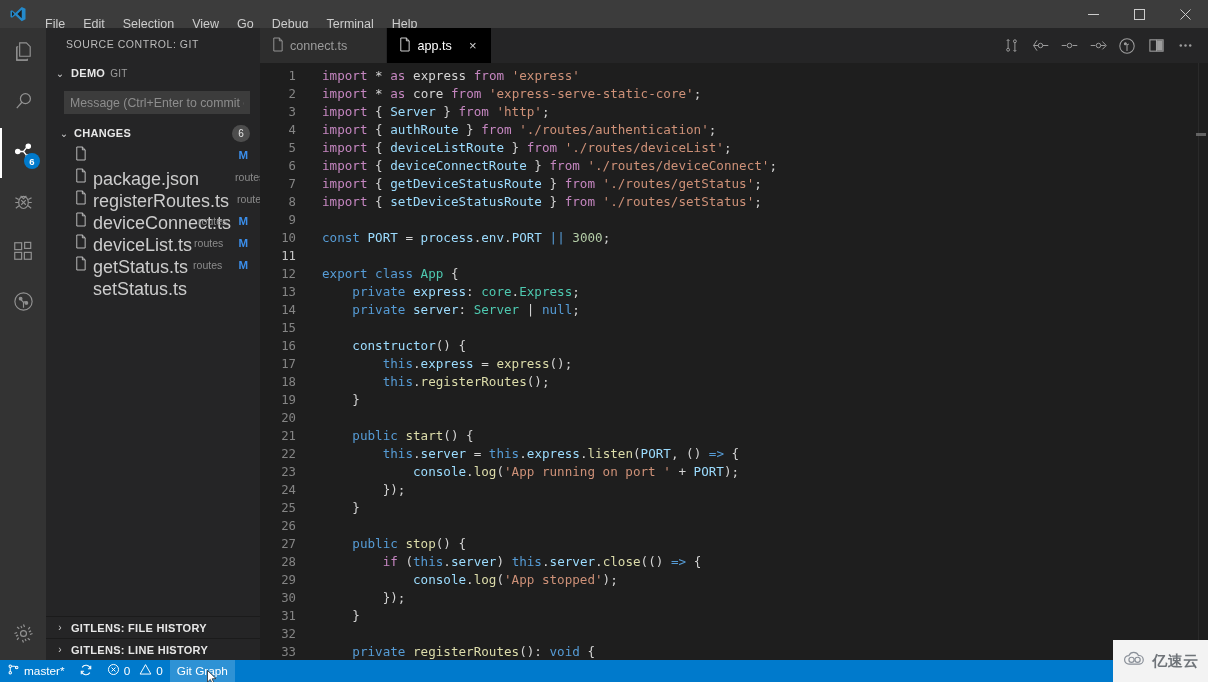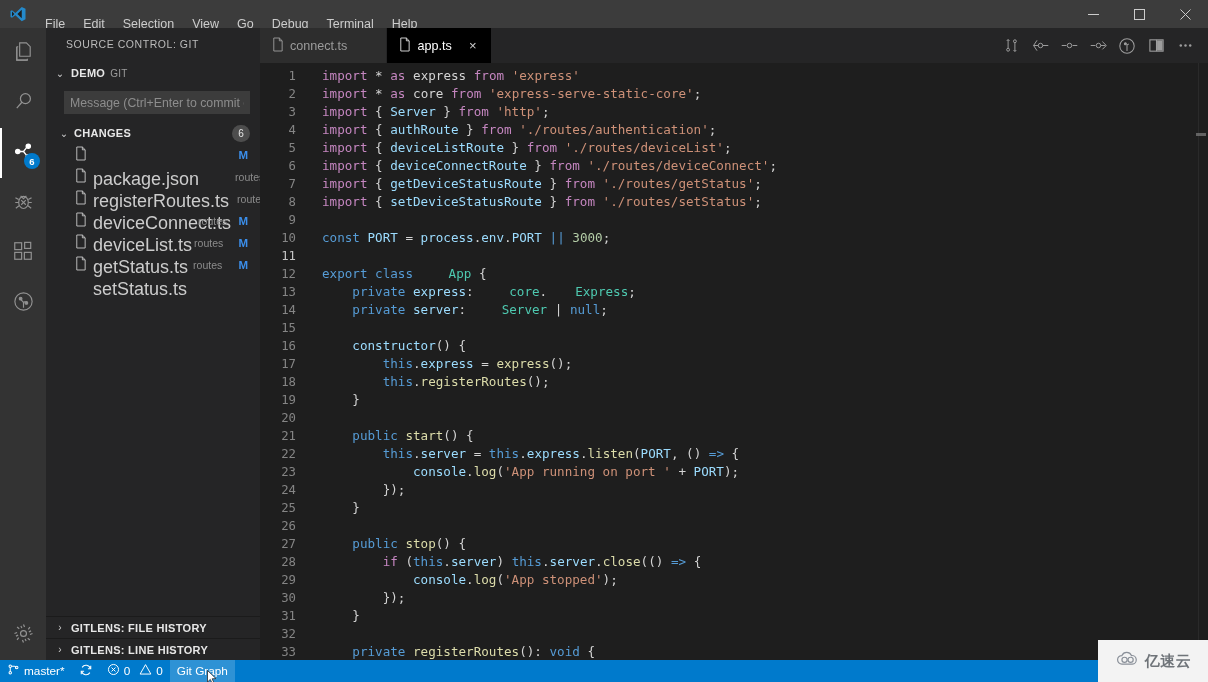--- a/index.html
+++ b/index.html
@@ -126,21 +126,21 @@
     width: 54px; flex: 0 0 54px; text-align: right; padding-right: 18px;
     color: #858585; font-size: 12.3px;
   }
   .ln-row.cursor .ln { color: #c6c6c6; }
   .ltext { padding-left: 8px; color: #d4d4d4; }
 
   .kw   { color: #569cd6; }  
   .kw2  { color: #c586c0; }  
   .str  { color: #ce9178; }
   .num  { color: #b5cea8; }
-  .type { color: #4ec9b0; margin-left: 28px; }
+  .type { color: #4ec9b0; }
   .fn   { color: #dcdcaa; }
   .var  { color: #9cdcfe; }
   .pun  { color: #d4d4d4; }
 
   .vscroll {
     position: absolute; right: 0; top: 0; width: 14px; height: 100%;
   }
   .vscroll-thumb {
     position: absolute; right: 2px; width: 10px; height: 3px; background: #797979; opacity:.75;
   }
@@ -150,21 +150,21 @@
   .statusbar {
     height: 22px; flex: 0 0 22px; background: #007acc; display: flex; align-items: center;
     color: #ffffff; font-size: 11.8px;
   }
   .sb-item { height: 22px; display: flex; align-items: center; gap: 4px; padding: 0 7px; cursor: default; }
   .sb-item.hovered { background: rgba(255,255,255,.18); }
   .sb-right { margin-left: auto; display: flex; align-items: center; }
 
   
   .watermark {
-    position: absolute; right: 0; bottom: 0; width: 110px; height: 42px;
+    position: absolute; right: 0; bottom: 0; width: 95px; height: 42px;
     background: #f3f3f3; display: flex; align-items: center; justify-content: center;
     gap: 4px; z-index: 30;
   }
   .wm-text { font-size: 15px; color: #6f7479; font-weight: 600; letter-spacing: .5px; }
   .cursor-ptr { position: absolute; left: 207px; top: 670px; z-index: 40; }
 </style>
 </head>
 <body>
 
 <div class="app">

